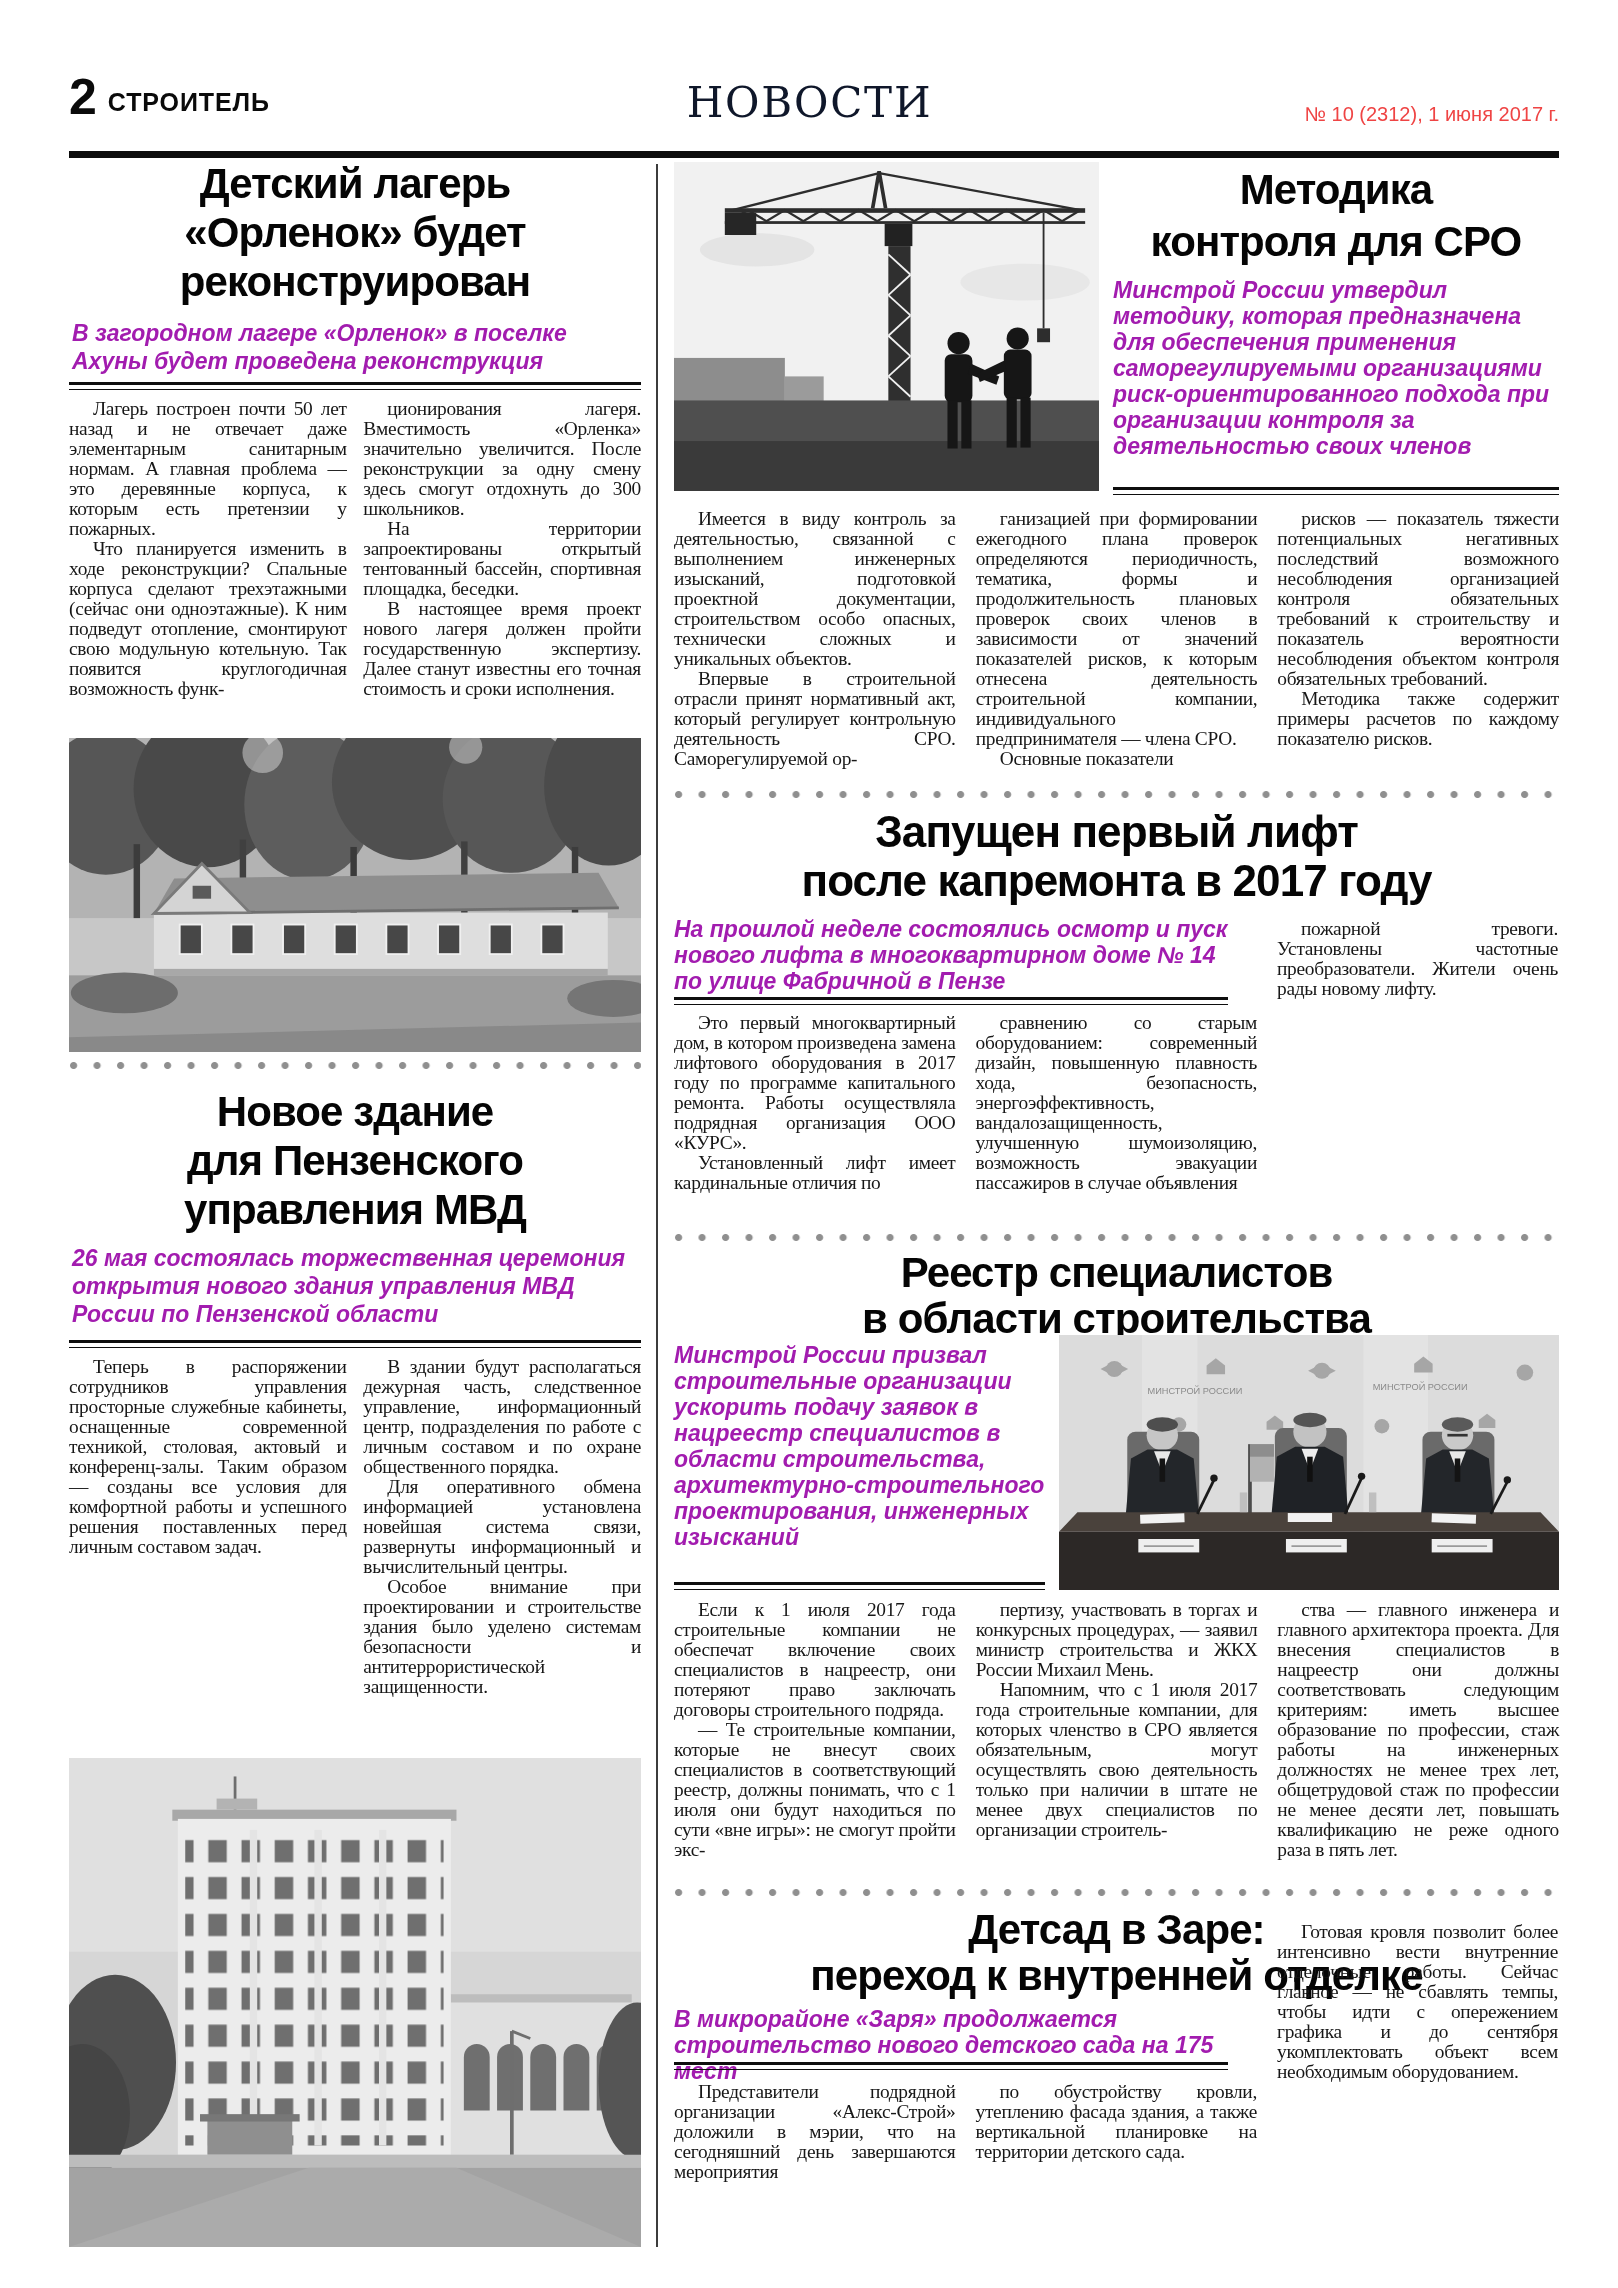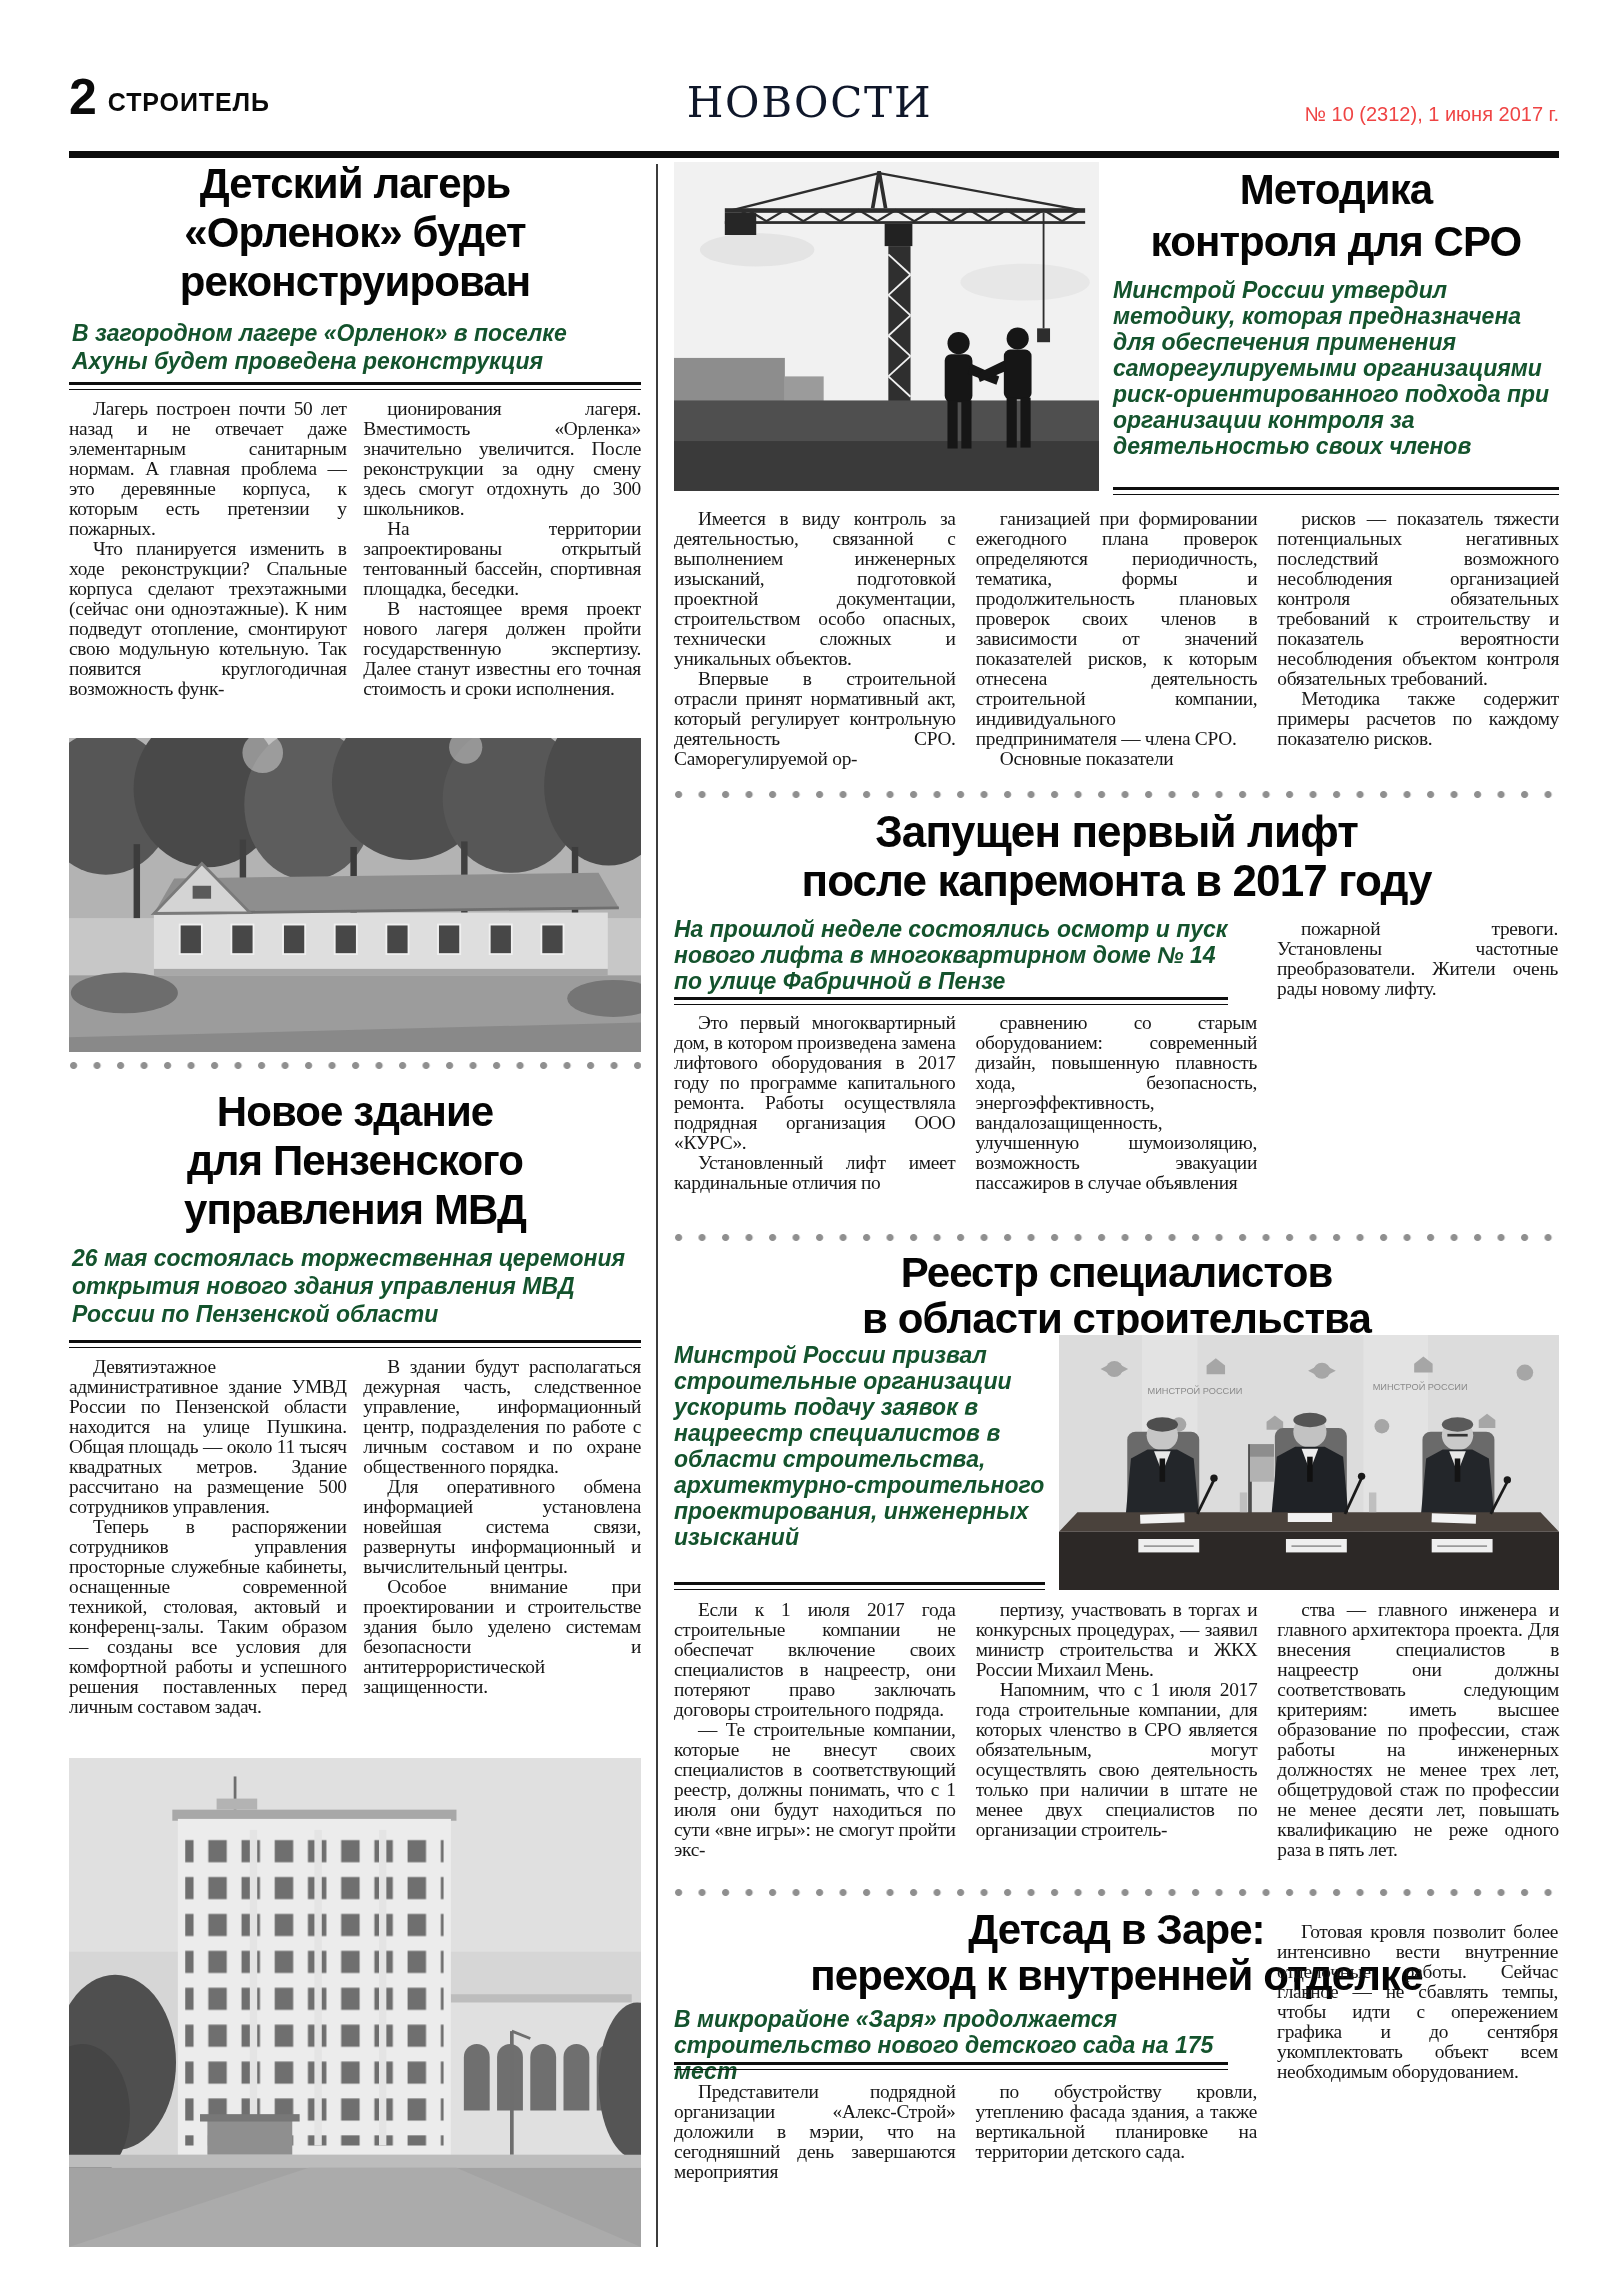--- a/index.html
+++ b/index.html
@@ -14,21 +14,21 @@
   #hdr-center{left:369px;right:369px;top:78px;text-align:center;
               font-family:"DejaVu Serif",serif;font-size:42px;letter-spacing:1.8px;color:#0f172a;}
   #hdr-right{right:60px;top:103px;font-family:"Liberation Sans",sans-serif;font-size:20px;color:#ef4444;}
   #hdr-rule{left:69px;width:1490px;top:151px;height:6.5px;background:#0c0c0c;}
   #vline{left:656px;top:164px;width:1.8px;height:2083px;background:#3c3c3c;}
   
   .headline{font-family:"Liberation Sans",sans-serif;font-weight:700;text-align:center;
             letter-spacing:-0.9px;color:#050505;}
   .headline span{display:block;}
   .lead{font-family:"Liberation Sans",sans-serif;font-weight:700;font-style:italic;
-        font-size:23px;line-height:26px;color:#14532d;}
+        font-size:23px;line-height:26px;color:#a21caf;}
   .rule{border-top:3.7px solid #0e0e0e;border-bottom:1.8px solid #0e0e0e;height:8.3px;box-sizing:border-box;}
   .dots{height:9.2px;background-image:radial-gradient(circle at 4.6px 4.6px,#8f8f8f 3.1px,rgba(143,143,143,0) 4px);
         background-size:23.5px 9.2px;background-repeat:repeat-x;}
   .body{font-size:19.4px;line-height:20px;text-align:justify;letter-spacing:-0.3px;color:#171717;}
   .body p{margin:0;text-indent:24px;}
   .cols{display:flex;gap:20px;}
   .cols .col{flex:1 1 0;min-width:0;}
   .cols.narrowgap{gap:16.6px;}
   .photo{background:#a3a3a3;overflow:hidden;}
   .photo svg{display:block;width:100%;height:100%;}
@@ -161,21 +161,20 @@
   <div class="abs headline" id="mvd-title">
     <span>Новое здание</span>
     <span>для Пензенского</span>
     <span>управления МВД</span>
   </div>
   <div class="abs lead" id="mvd-lead">26 мая состоялась  торжественная церемония открытия нового здания управления  МВД России по Пензенской области</div>
   <div class="abs rule" id="mvd-rule"></div>
   <div class="abs body" id="mvd-body">
     <div class="cols narrowgap">
       <div class="col">
-        <p>Девятиэтажное административное здание УМВД России по Пензенской области находится на улице Пушкина. Общая площадь — около 11 тысяч квадратных метров. Здание рассчитано на размещение 500 сотрудников управления.</p>
         <p>Теперь в распоряжении сотрудников управления просторные служебные кабинеты, оснащенные современной техникой, столовая, актовый и конференц-залы. Таким образом — созданы все условия для комфортной работы и успешного решения поставленных перед личным составом задач.</p>
       </div>
       <div class="col">
         <p>В здании будут располагаться дежурная часть, следственное управление, информационный центр, подразделения по работе с личным составом и по охране общественного порядка.</p>
         <p>Для оперативного обмена информацией установлена новейшая система связи, развернуты информационный и вычислительный центры.</p>
         <p>Особое внимание при проектировании и строительстве здания было уделено системам безопасности и антитеррористической защищенности.</p>
       </div>
     </div>
   </div>
 

